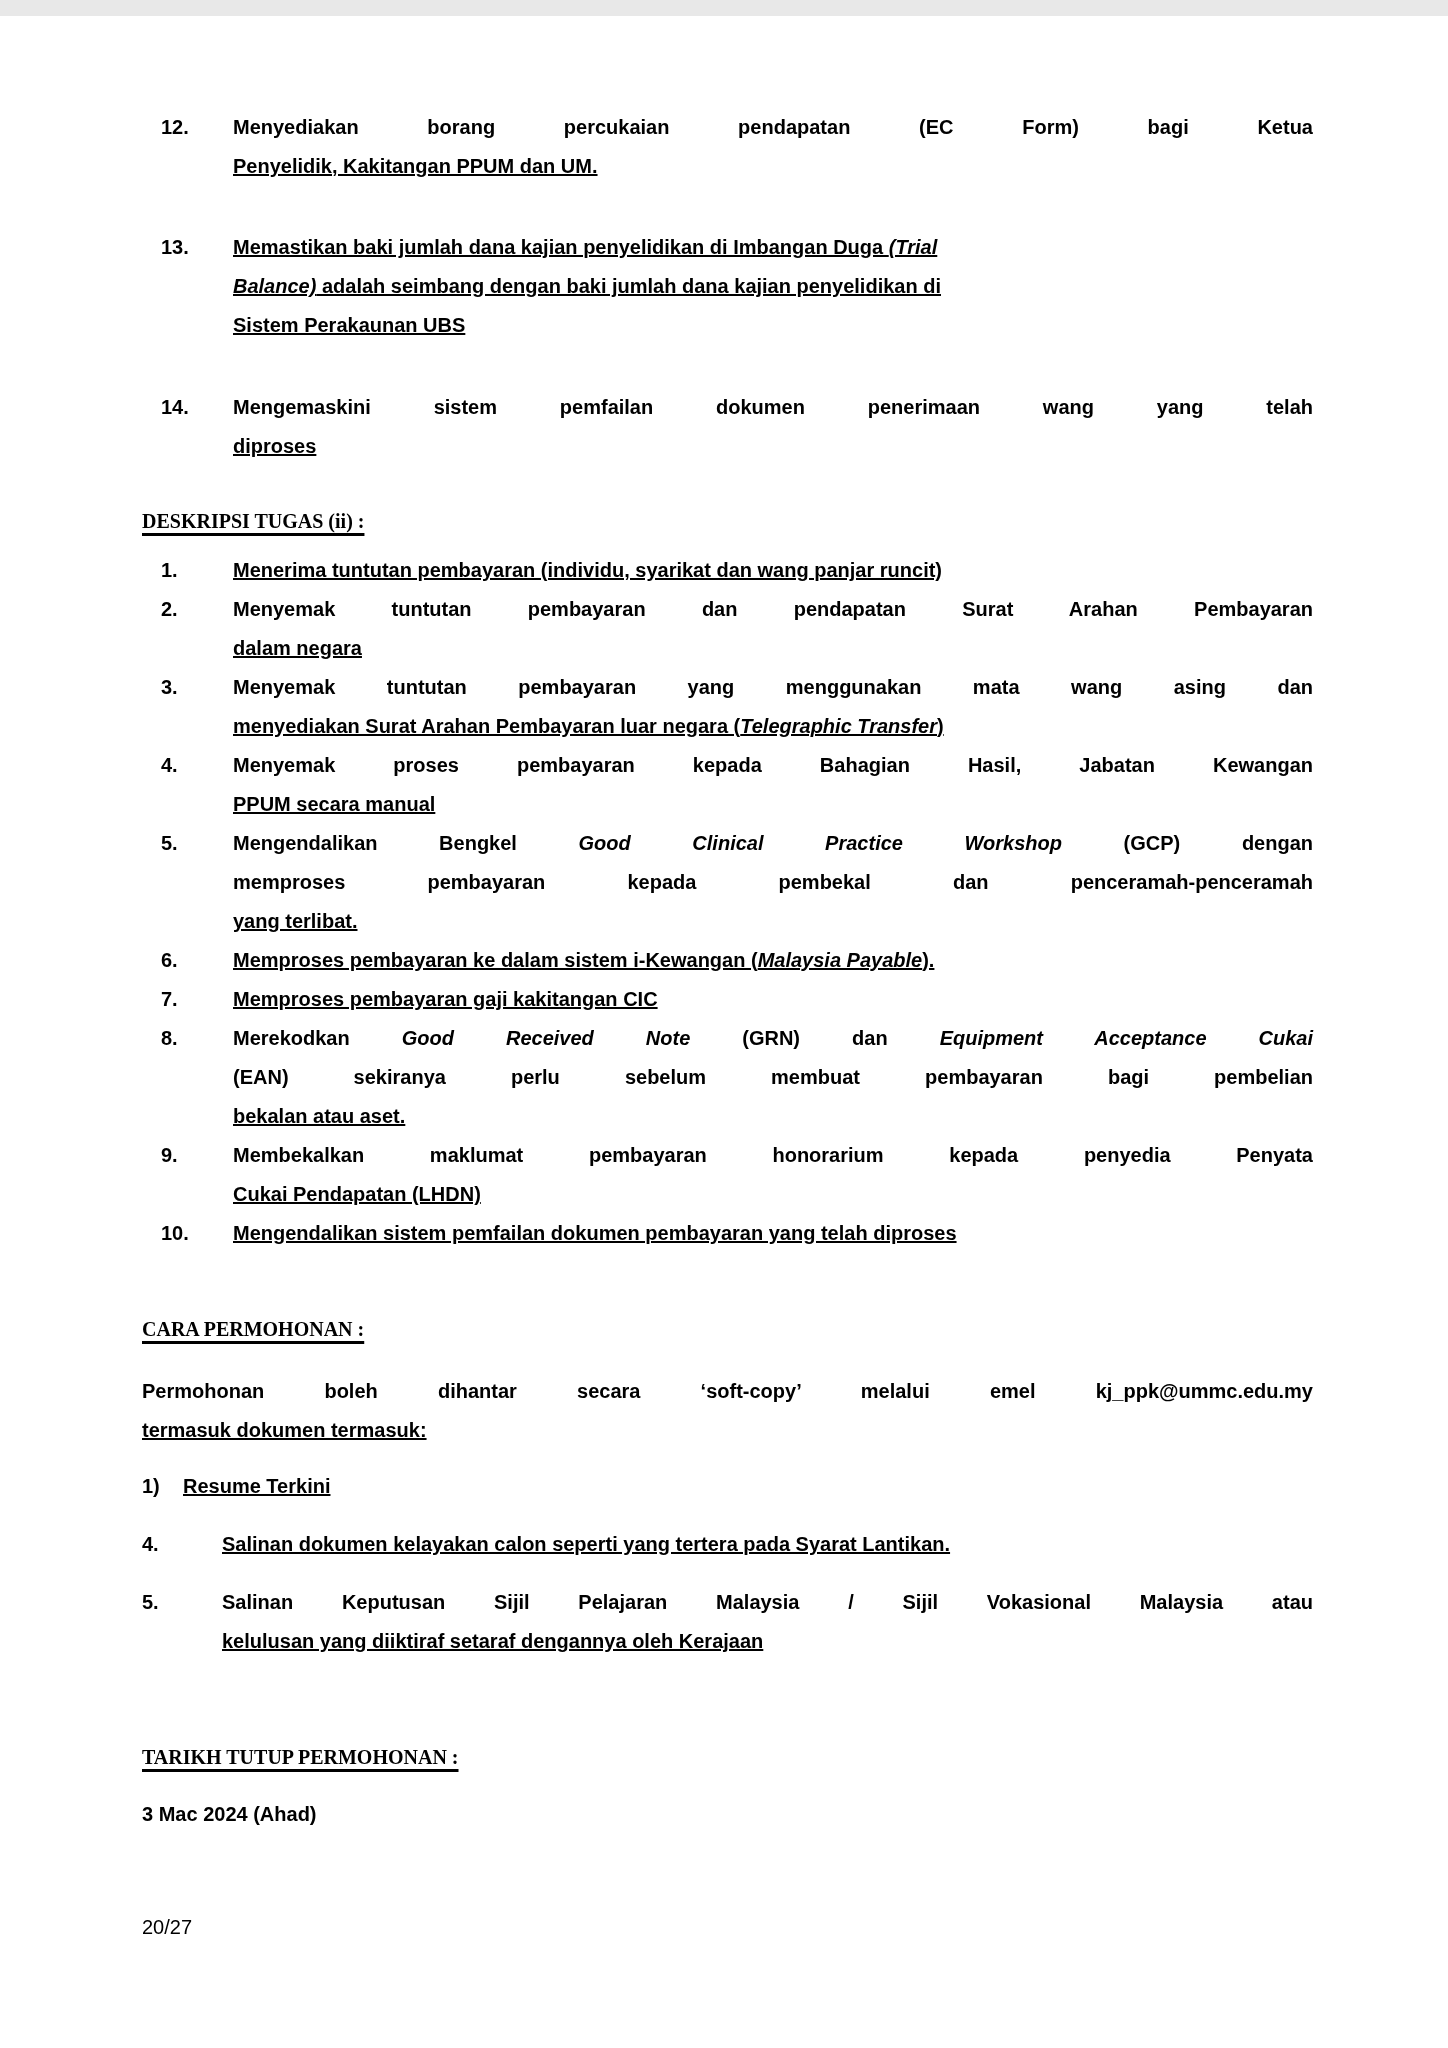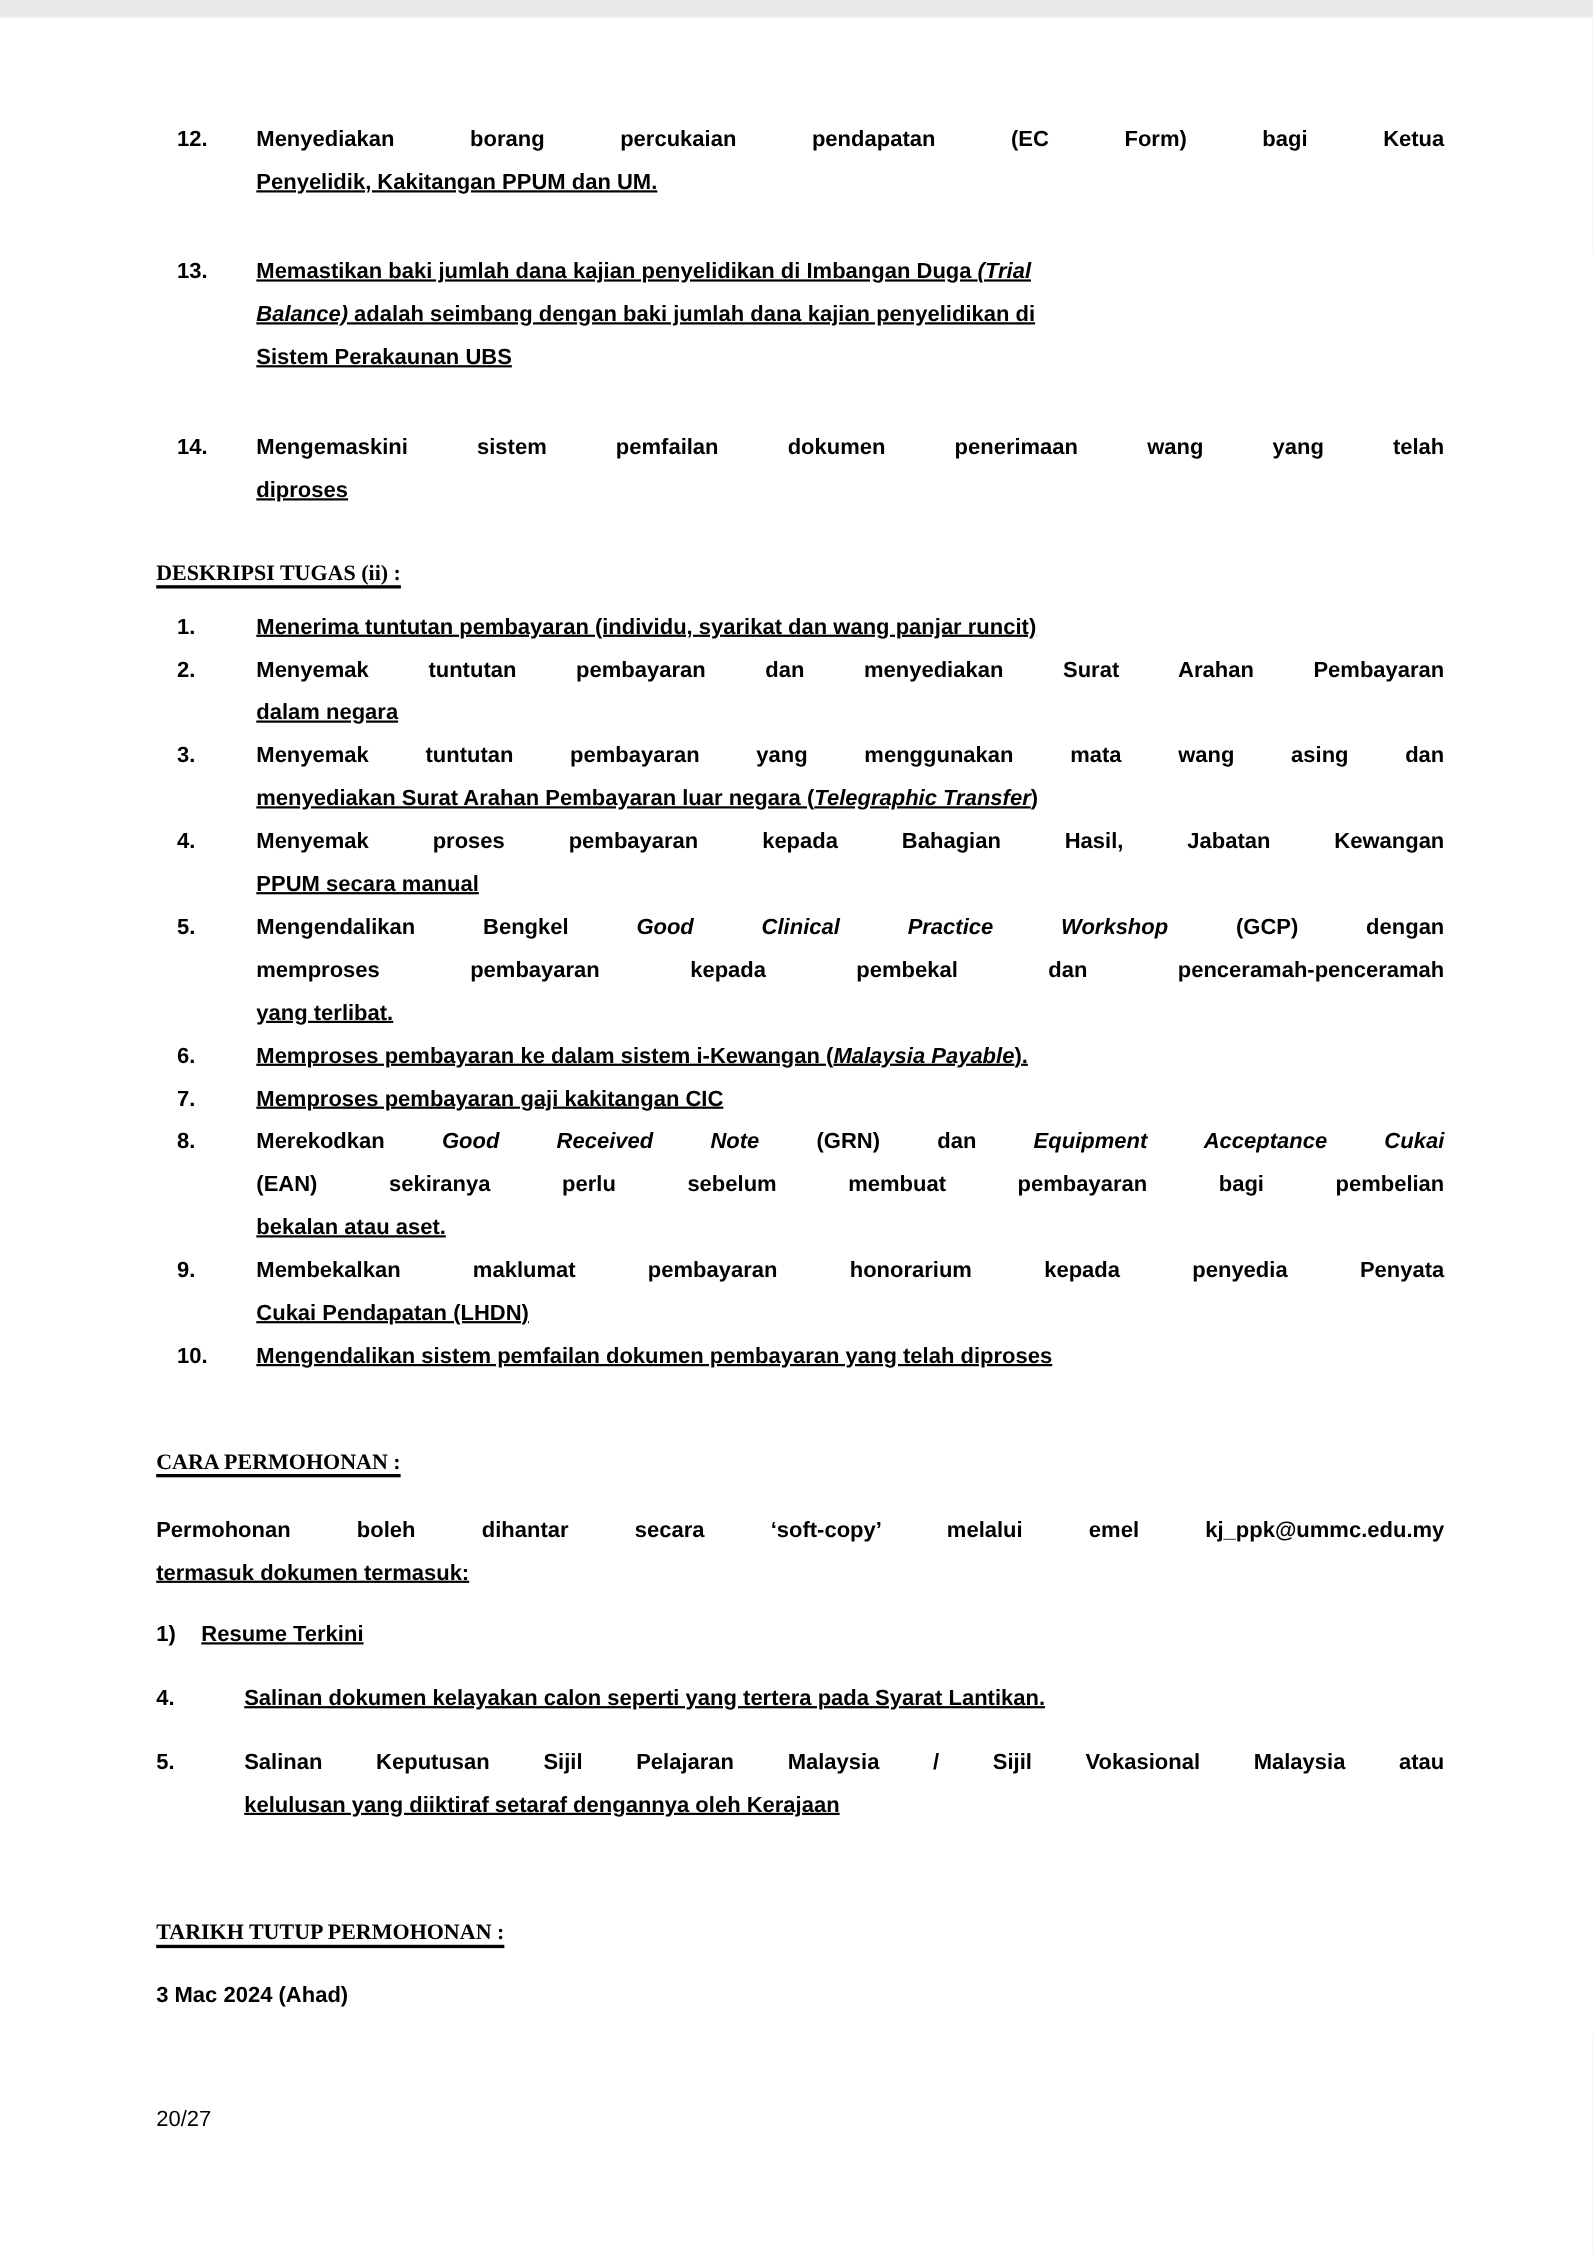--- a/index.html
+++ b/index.html
@@ -69,21 +69,21 @@
       <span class="hd">DESKRIPSI TUGAS (ii) :</span>
     </div>
 
     <div class="li m10">
       <span class="num">1.</span>
       <div class="jl"></div>
       <div class="ll"><span>Menerima tuntutan pembayaran (individu, syarikat dan wang panjar runcit)</span></div>
     </div>
     <div class="li">
       <span class="num">2.</span>
-      <div class="jl"><span>Menyemak tuntutan pembayaran dan menyediakan Surat Arahan Pembayaran</span></div>
+      <div class="jl"><span>Menyemak tuntutan pembayaran dan pendapatan Surat Arahan Pembayaran</span></div>
       <div class="ll"><span>dalam negara</span></div>
     </div>
     <div class="li">
       <span class="num">3.</span>
       <div class="jl"><span>Menyemak tuntutan pembayaran yang menggunakan mata wang asing dan</span></div>
       <div class="ll"><span>menyediakan Surat Arahan Pembayaran luar negara (</span><i>Telegraphic Transfer</i><span>)</span></div>
     </div>
     <div class="li">
       <span class="num">4.</span>
       <div class="jl"><span>Menyemak proses pembayaran kepada Bahagian Hasil, Jabatan Kewangan</span></div>

